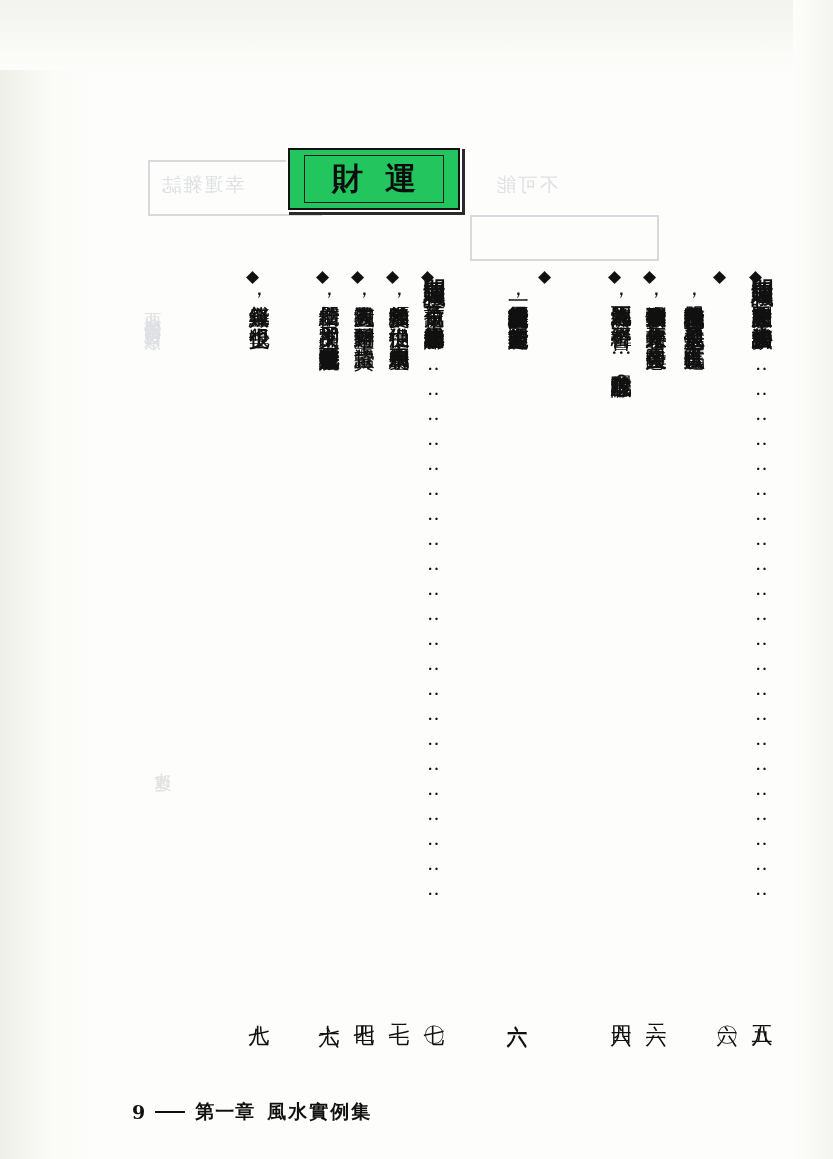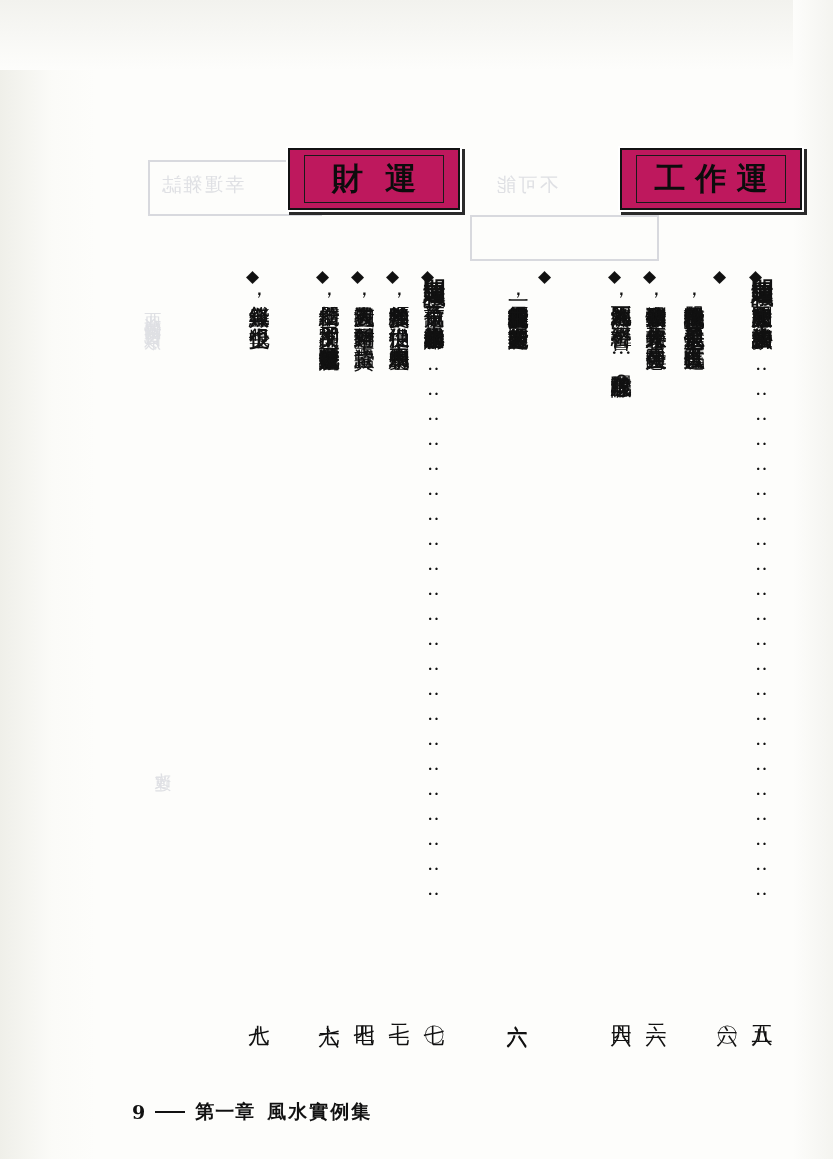--- a/index.html
+++ b/index.html
@@ -56,21 +56,21 @@
   .bleed-box {
     position: absolute;
     border: 2px solid #d8d9de;
     pointer-events: none;
   }
 
   
   .heading-box {
     position: absolute;
     border: 2px solid #121212;
-    background: #be185d;
+    background: #22c55e;
     box-shadow: 0 0 0 2px #ffffff, 3px 3px 0 2px #2a2a2a;
     display: flex;
     align-items: center;
     justify-content: center;
     padding: 6px 14px;
     box-sizing: border-box;
   }
   .heading-inner {
     border: 1px solid #1a1a1a;
     width: 100%;
@@ -171,25 +171,20 @@
   <div class="paper-edge-top"></div>
   <div class="paper-edge-right"></div>
 
   <div class="bleed-box" style="left:148px; top:160px; width:170px; height:52px;"></div>
   <div class="bleed" style="left:160px; top:172px;">幸運雜誌</div>
   <div class="bleed" style="left:495px; top:172px;">不可能</div>
   <div class="bleed-box" style="left:470px; top:215px; width:185px; height:42px;"></div>
   <div class="bleed" style="left:140px; top:300px; writing-mode:vertical-rl; text-orientation:upright; transform:scaleX(-1); font-size:17px;">西北方位的陽台也可以放</div>
   <div class="bleed" style="left:150px; top:760px; writing-mode:vertical-rl; text-orientation:upright; transform:scaleX(-1); font-size:17px;">改運</div>
 
-  <div class="heading-box" style="left:620px; top:148px; width:182px; height:62px;">
-    <div class="heading-inner">
-      <span class="heading-text">工作運</span>
-    </div>
-  </div>
 
   <div class="vcol bold" style="left:748px; top:262px;">開運建議</div>
   <div class="vcol" style="left:748px; top:352px; font-size:19px; letter-spacing:3px;">‥‥‥‥‥‥‥‥‥‥‥‥‥‥‥‥‥‥‥‥‥‥</div>
 
   <div class="bullet" style="left:749px; top:268px;">◆</div>
   <div class="entry" style="left:748px; top:290px;">想和丈夫開一家建設公司，請告知擴大業績的秘訣！</div>
   <div class="pagenum" style="left:748px; top:1008px;">五八</div>
 
   <div class="bullet" style="left:713px; top:268px;">◆</div>
   <div class="entry" style="left:680px; top:290px; white-space:normal; height:760px;">雖然職場讓我覺得很舒服，但是似乎要被裁員了，可以一直在這工作嗎？</div>

